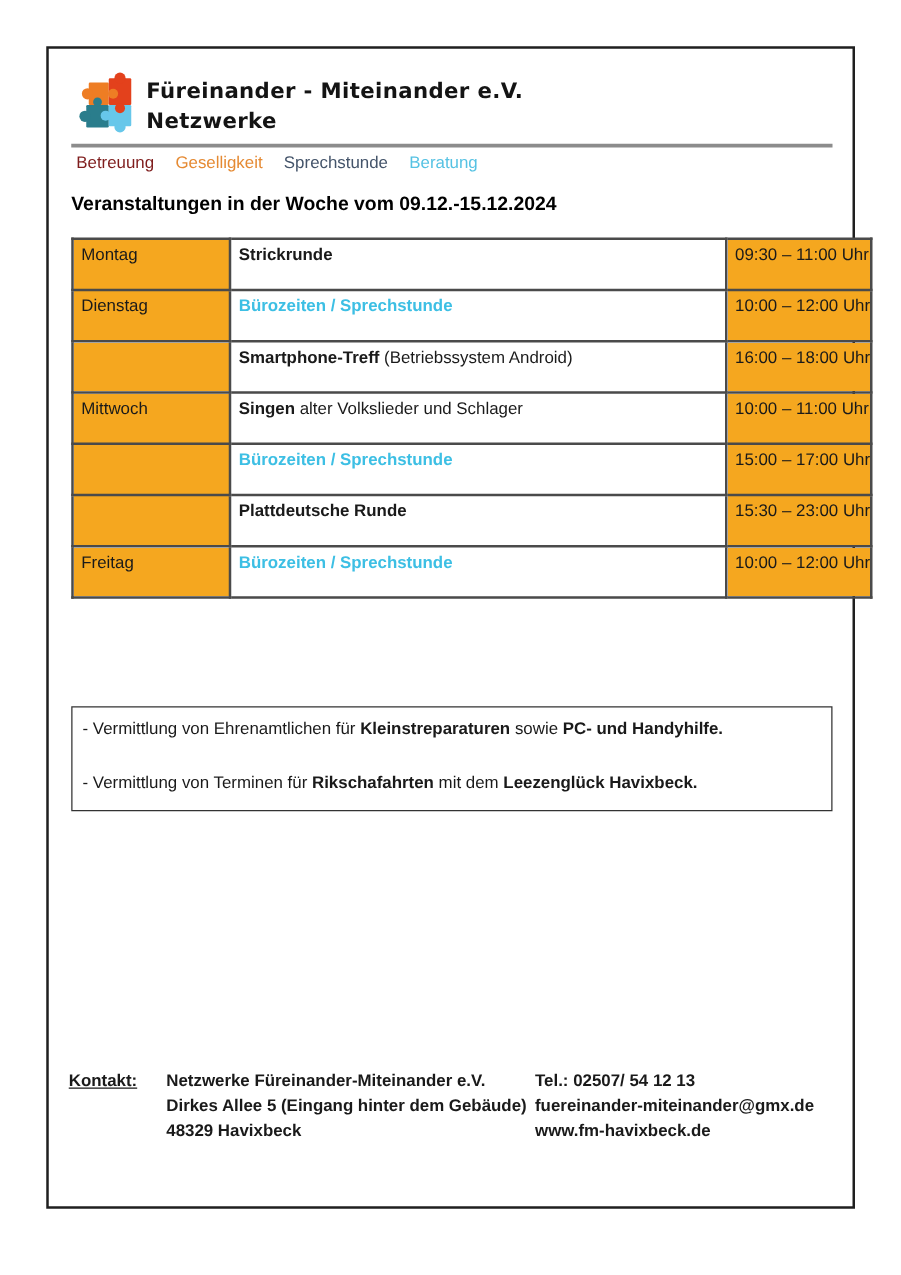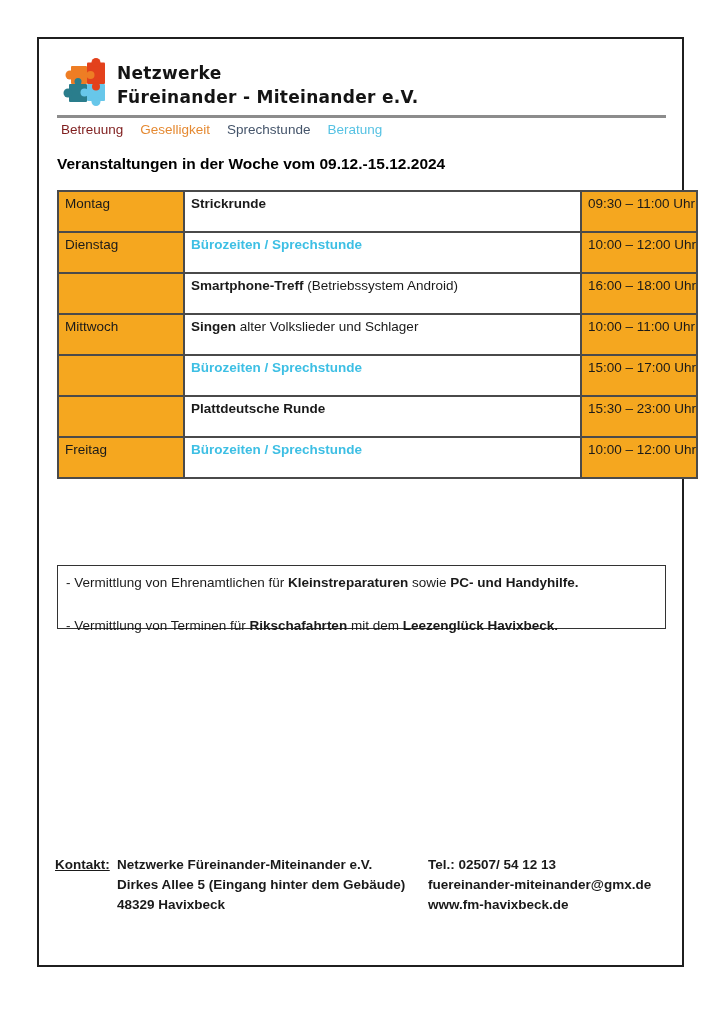--- a/index.html
+++ b/index.html
@@ -52,33 +52,33 @@
     overflow: hidden; white-space: nowrap;
   }
   td.cell-day   { width: 126px; background: var(--accent); font-weight: normal; }
   td.cell-act   { width: 397px; background: #ffffff; }
   td.cell-time  { width: 116px; background: var(--accent); font-weight: 400; text-align: right; }
   .seg-bold { font-weight: bold; }
   .act-office { color: var(--office); font-weight: bold; }
   
   .info-box {
     position: absolute; left: 57px; top: 565px;
-    width: 609px; height: 64px;
+    width: 609px; height: 84px;
     border: 1.5px solid #333;
     padding: 7px 8px;
     font-size: 13.5px; line-height: 19px;
   }
   .info-box p + p { margin-top: 24px; }
   
   .contact {
     position: absolute; left: 55px; top: 855px;
     width: 610px; font-size: 13.5px; font-weight: bold; line-height: 20px;
   }
   .contact-label { text-decoration: underline; position: absolute; left: 0; top: 0; }
-  .contact-address { position: absolute; left: 62px; top: 0; }
+  .contact-address { position: absolute; left: 78px; top: 0; }
   .contact-comm { position: absolute; left: 373px; top: 0; }
 </style>
 </head>
 <body>
 
 <div class="page-frame"></div>
 
 <svg class="logo" viewBox="0 0 100 112" aria-hidden="true">
   <g id="logo-shapes">
       <rect x="16" y="16" width="32" height="36" rx="2" fill="#EE7D24"></rect>
@@ -90,22 +90,22 @@
       <circle cx="30" cy="47" r="7" fill="#2A7D8C"></circle>
       <rect x="48" y="52" width="36" height="34" rx="2" fill="#67C7EA"></rect>
       <circle cx="66" cy="87" r="9" fill="#67C7EA"></circle>
       <circle cx="55" cy="34" r="8" fill="#EE7D24"></circle>
       <circle cx="66" cy="57" r="8" fill="#E3411C"></circle>
       <circle cx="43" cy="69" r="8" fill="#67C7EA"></circle>
     </g>
 </svg>
 
 <div class="brand">
+  <div>Füreinander - Miteinander e.V.</div>
   <div>Netzwerke</div>
-  <div>Füreinander - Miteinander e.V.</div>
 </div>
 
 <div class="header-rule"></div>
 
 <nav class="nav">
     <span style="color: #7f1d1d;">Betreuung</span>
     <span style="color: rgb(229, 138, 51);">Geselligkeit</span>
     <span style="color: rgb(68, 84, 106);">Sprechstunde</span>
     <span style="color: rgb(86, 194, 227);">Beratung</span>
   </nav>

